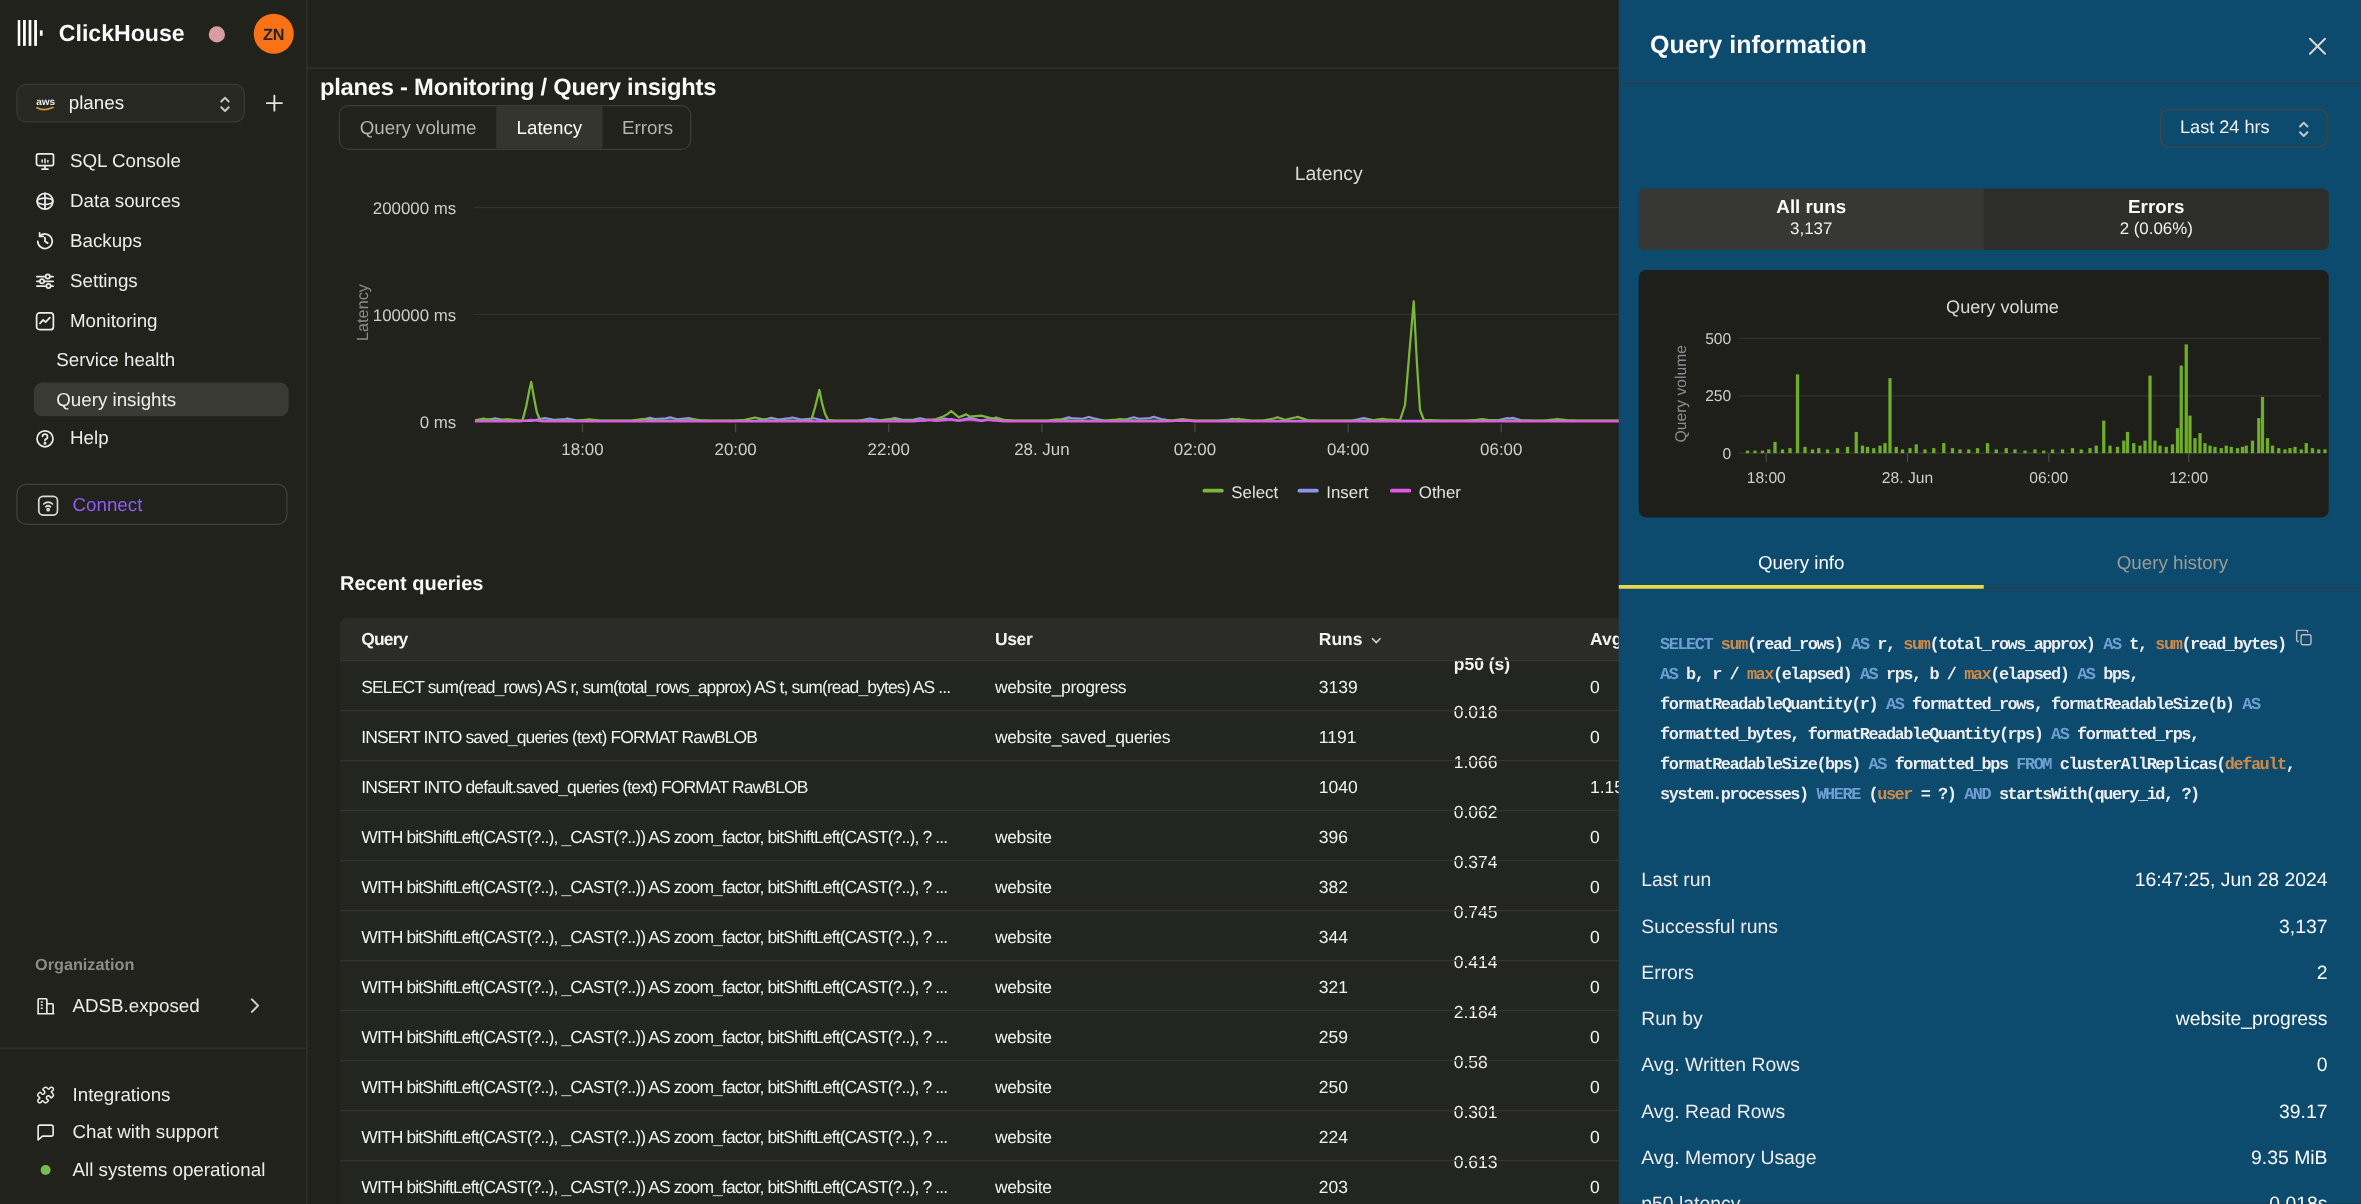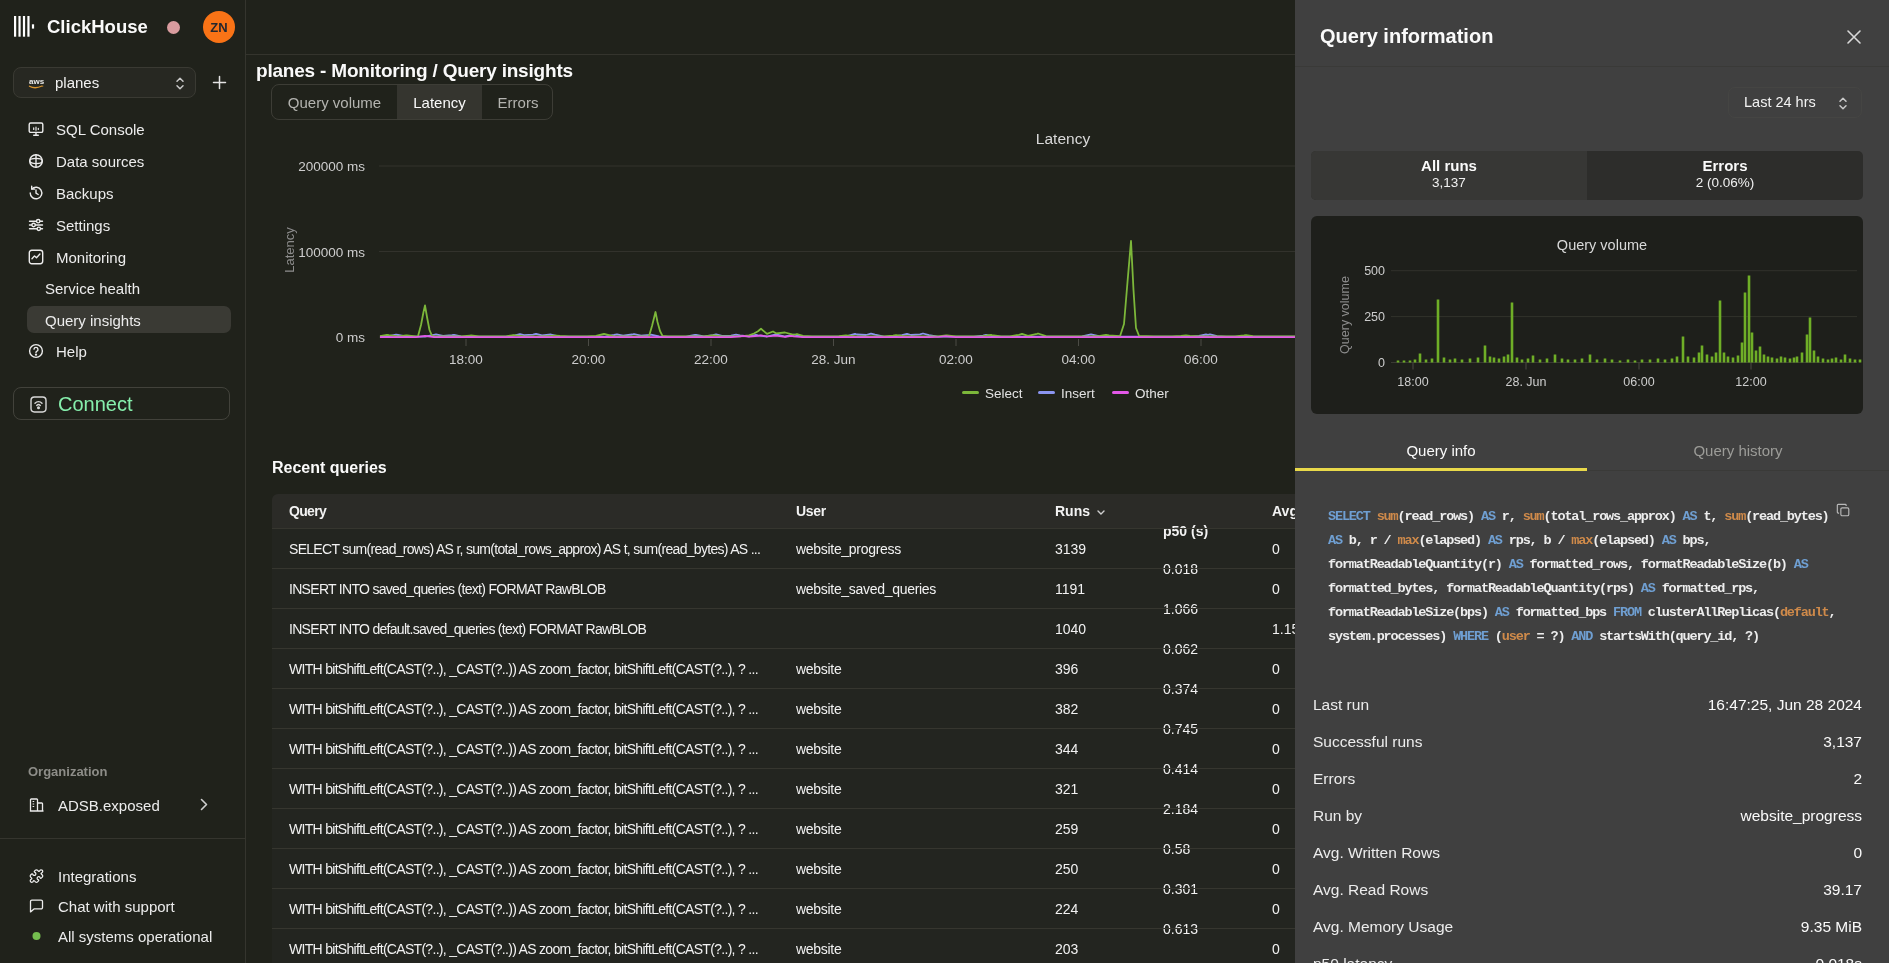--- a/index.html
+++ b/index.html
@@ -21,21 +21,21 @@
 #svcsel .nm { position:absolute; left:41px; top:6px; font-size:15px; color:#f2f2f2; }
 #plusbtn { position:absolute; left:212px; top:75px; width:15px; height:15px; color:#e4e4e4; }
 .nav { position:absolute; left:0; top:113px; width:246px; }
 .nitem { position:absolute; left:0; width:246px; height:32px; color:#ececec; font-size:15px; }
 .nitem .ic { position:absolute; left:28px; top:50%; transform:translateY(-50%); width:16px; height:16px; }
 .nitem .tx { position:absolute; left:56px; top:50%; transform:translateY(-50%); }
 .nsub .tx { left:45px; }
 #qi-hl { position:absolute; left:27px; top:306px; width:204px; height:27px;
   background:#3a3a34; border-radius:7px; }
 #connect { position:absolute; left:13px; top:387px; width:217px; height:33px;
-  border:1px solid #42423b; border-radius:8px; color:#86efac; font-size:20px; }
+  border:1px solid #42423b; border-radius:8px; color:#8b5cf6; font-size:15px; }
 #connect .ic { position:absolute; left:16px; top:8px; width:17px; height:17px; }
 #connect .tx { position:absolute; left:44px; top:50%; transform:translateY(-50%); }
 #orglabel { position:absolute; left:28px; top:764px; font-size:13px; font-weight:700; color:#8d8d88; }
 .footitem { position:absolute; left:0; width:246px; height:30px; color:#ececec; font-size:15px; }
 .footitem .ic { position:absolute; left:29px; top:50%; transform:translateY(-50%); width:15px; height:15px; }
 .footitem .tx { position:absolute; left:58px; top:50%; transform:translateY(-50%); }
 #sbdivider { position:absolute; left:0; top:838px; width:246px; border-top:1px solid #35352e; }
 
 
 #main { position:absolute; left:246px; top:0; width:1643px; height:963px; }
@@ -53,21 +53,21 @@
 
 #recentq { position:absolute; left:26px; top:459px; font-size:16px; font-weight:700; color:#fafafa; }
 #qtable { position:absolute; left:26px; top:494px; width:1600px; background:#232520;
   border-radius:6px 6px 0 0; overflow:hidden; font-size:14px; color:#f2f2f2; }
 .thead { position:relative; height:34px; background:#2b2b27; font-weight:700; }
 .trow { position:relative; height:40px; border-top:1px solid #36362f; }
 .thead>div, .trow>div { position:absolute; top:50%; transform:translateY(-50%); white-space:nowrap; }
 .c1 { left:17px; width:480px; overflow:hidden; letter-spacing:-0.7px; } .c2 { left:524px; letter-spacing:-0.3px; } .c3 { left:783px; } .c4 { left:891px;margin-top:20px; } .c5 { left:1000px; }
 
 
-#panel { position:absolute; left:1295px; top:0; width:594px; height:963px; background:#404040; }
+#panel { position:absolute; left:1295px; top:0; width:594px; height:963px; background:#0c4a6e; }
 #ptitle { position:absolute; left:25px; top:25px; font-size:20px; font-weight:700; color:#fafafa; }
 #pclose { position:absolute; left:550px; top:28px; width:18px; height:18px; color:#d8d8d8; }
 #pdiv1 { position:absolute; left:0; top:66px; width:594px; border-top:1px solid #3a3a38; }
 #rangesel { position:absolute; left:433px; top:87px; width:134px; height:31px;
   border:1px solid #454543; border-radius:7px; }
 #rangesel .tx { position:absolute; left:15px; top:6px; font-size:14.5px; color:#f2f2f2; }
 #ptabs { position:absolute; left:16px; top:151px; width:552px; height:49px;
   background:#2d2d2b; border-radius:5px; overflow:hidden; }
 #ptabs .half { position:absolute; top:0; width:276px; height:49px; text-align:center; }
 #ptabs .h1 { left:0; background:#373735; }

